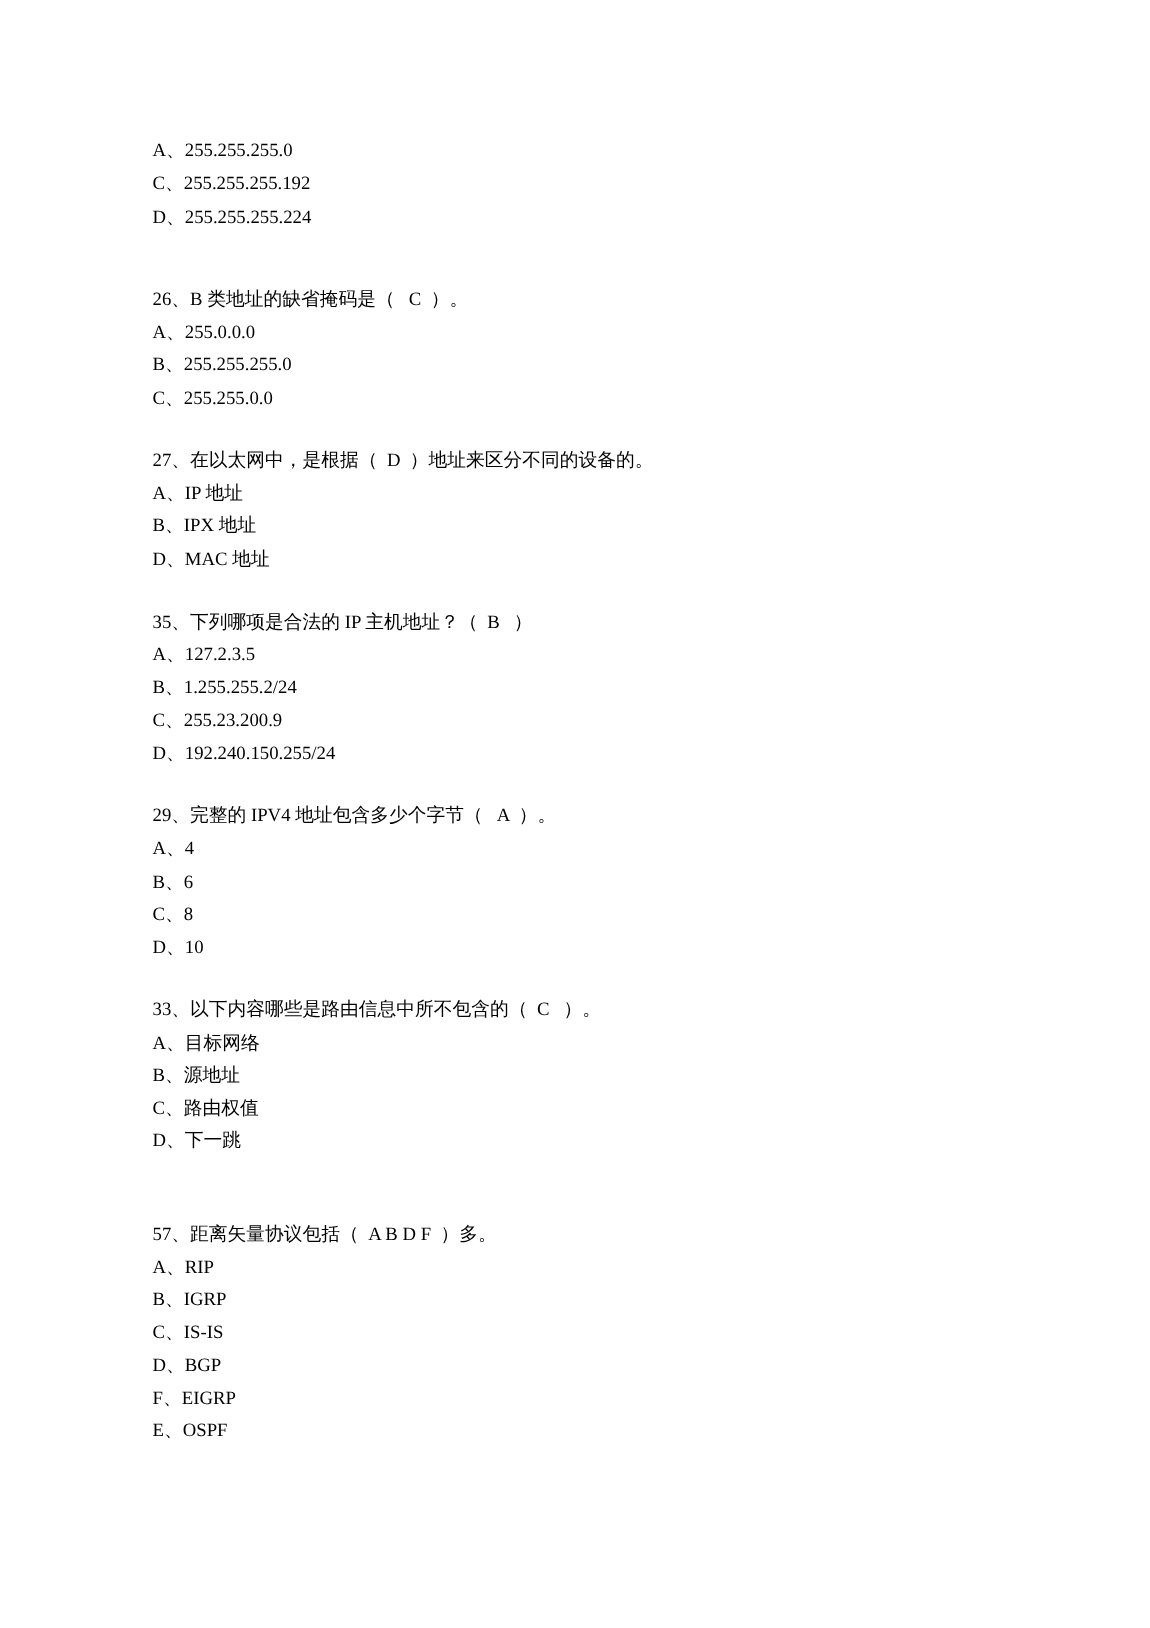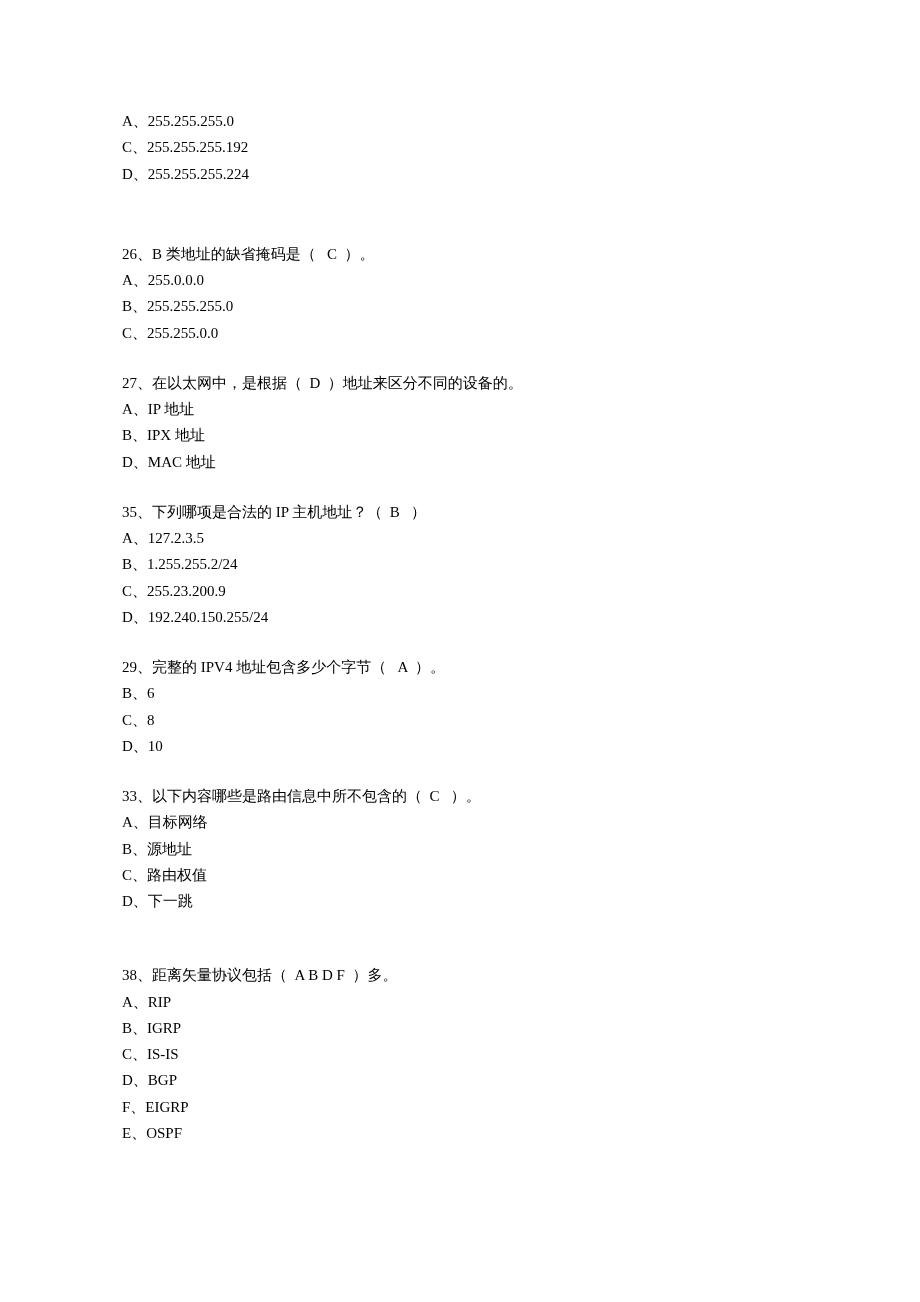--- a/index.html
+++ b/index.html
@@ -34,21 +34,21 @@
 <body>
 
 <div class="page">
 
   <div class="q">
     <div class="line">A、255.255.255.0</div>
     <div class="line">C、255.255.255.192</div>
     <div class="line">D、255.255.255.224</div>
   </div>
 
-  <div class="q" style="margin-top:54px">
+  <div class="q" style="margin-top:40px">
     <div class="line">26、B 类地址的缺省掩码是（   C  ）。</div>
     <div class="line">A、255.0.0.0</div>
     <div class="line">B、255.255.255.0</div>
     <div class="line">C、255.255.0.0</div>
   </div>
 
   <div class="q">
     <div class="line">27、在以太网中，是根据（  D  ）地址来区分不同的设备的。</div>
     <div class="line">A、IP 地址</div>
     <div class="line">B、IPX 地址</div>
@@ -58,35 +58,36 @@
   <div class="q">
     <div class="line">35、下列哪项是合法的 IP 主机地址？（  B   ）</div>
     <div class="line">A、127.2.3.5</div>
     <div class="line">B、1.255.255.2/24</div>
     <div class="line">C、255.23.200.9</div>
     <div class="line">D、192.240.150.255/24</div>
   </div>
 
   <div class="q">
     <div class="line">29、完整的 IPV4 地址包含多少个字节（   A  ）。</div>
+    <div class="line">A、4</div>
     <div class="line">B、6</div>
     <div class="line">C、8</div>
     <div class="line">D、10</div>
   </div>
 
   <div class="q">
     <div class="line">33、以下内容哪些是路由信息中所不包含的（  C   ）。</div>
     <div class="line">A、目标网络</div>
     <div class="line">B、源地址</div>
     <div class="line">C、路由权值</div>
     <div class="line">D、下一跳</div>
   </div>
 
   <div class="q q38">
-    <div class="line">38、距离矢量协议包括（  A B D F  ）多。</div>
+    <div class="line">57、距离矢量协议包括（  A B D F  ）多。</div>
     <div class="line">A、RIP</div>
     <div class="line">B、IGRP</div>
     <div class="line">C、IS-IS</div>
     <div class="line">D、BGP</div>
     <div class="line">F、EIGRP</div>
     <div class="line">E、OSPF</div>
   </div>
 
 </div>
 

